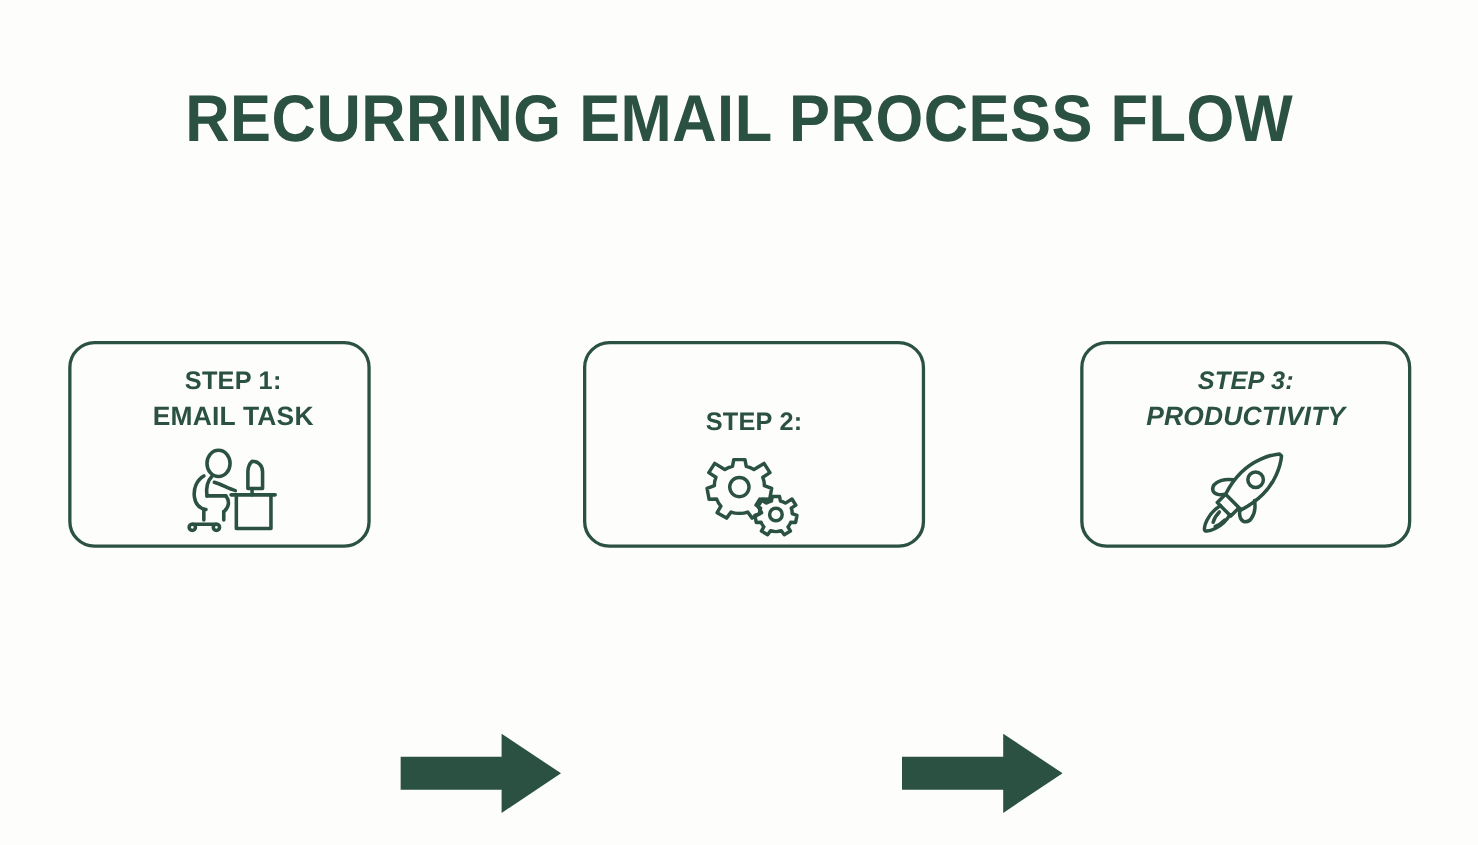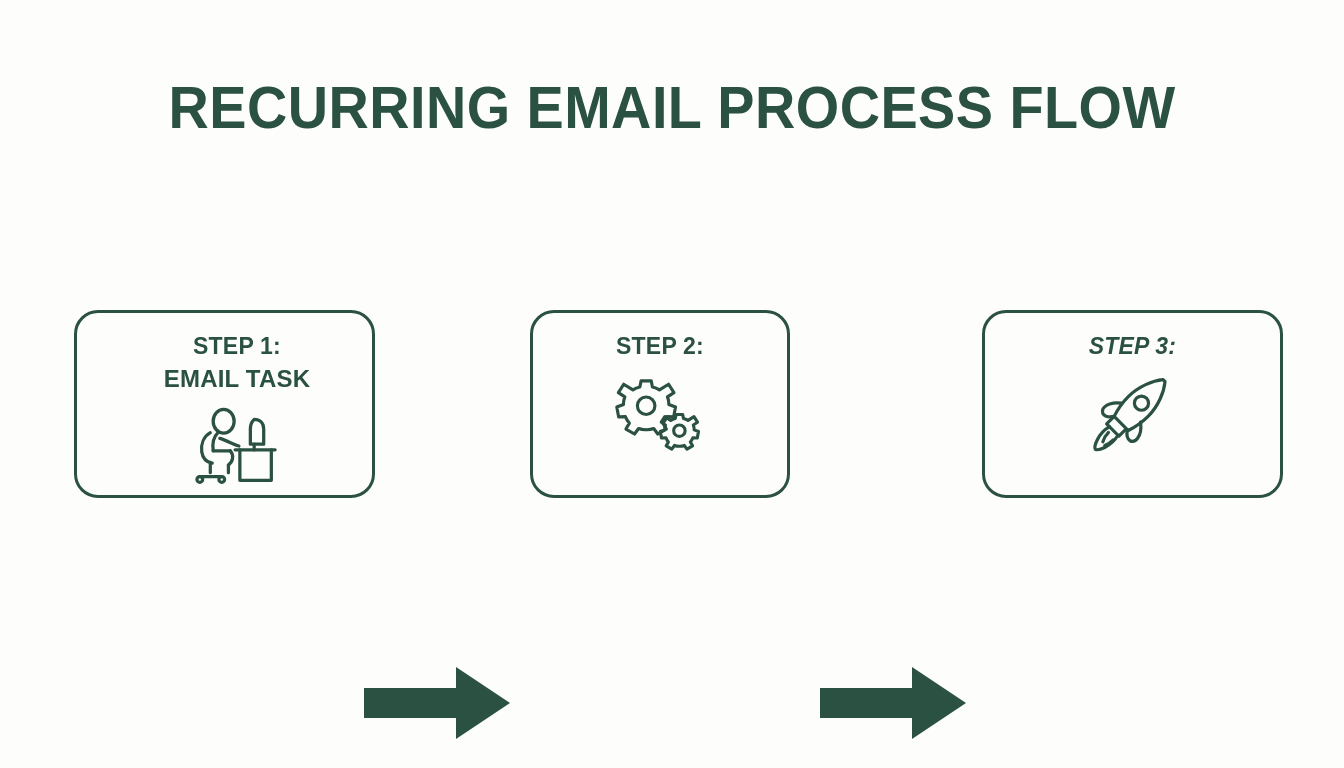--- a/index.html
+++ b/index.html
@@ -47,22 +47,22 @@
     height: 188px;
     box-sizing: border-box;
     border: 3px solid #2a5141;
     border-radius: 24px;
     background: #fdfdfc;
     display: flex;
     flex-direction: column;
     align-items: center;
     padding-top: 17px;
   }
-  .step-box.b1 { left: 74px;  width: 301px; padding-left: 25px; }
-  .step-box.b2 { left: 530px; width: 260px; }
+  .step-box.b1 { left: 62px;  width: 275px; padding-left: 25px; }
+  .step-box.b2 { left: 530px; width: 311px; justify-content: flex-end; }
   .step-box.b3 { left: 982px; width: 301px; font-style: italic; }
 
   .step-head {
     font-size: 23px;
     font-weight: bold;
     color: #2a5141;
     line-height: 1.42;
     text-align: center;
     letter-spacing: 0.2px;
     white-space: nowrap;
@@ -179,20 +179,21 @@
   </div>
 
   <div class="arrow a2">
     <svg viewBox="0 0 146 76" preserveAspectRatio="none">
       <polygon points="0,23 92,23 92,2 146,38 92,74 92,53 0,53" fill="#2a5141"></polygon>
     </svg>
   </div>
 
   <div class="step-box b3">
     <div class="step-head">STEP 3:</div>
+    <div class="step-sub">PRODUCTIVITY</div>
     <div class="step-icon">
       <svg viewBox="0 0 104 86" width="98" height="81" fill="none" stroke="#2a5141" stroke-width="3.4" stroke-linecap="round" stroke-linejoin="round">
 
         <path d="M84 6 C73 7 58 13 47 24 C40 31 35 39 32 45
                  L47 60 C53 57 61 52 68 45 C79 34 85 19 86 8 Z"></path>
 
         <circle cx="61" cy="31" r="7.5"></circle>
 
         <path d="M40 31 C33 30 27 31 23 34 C20 36 19 39 20 42
                  C22 45 27 46 32 45"></path>

